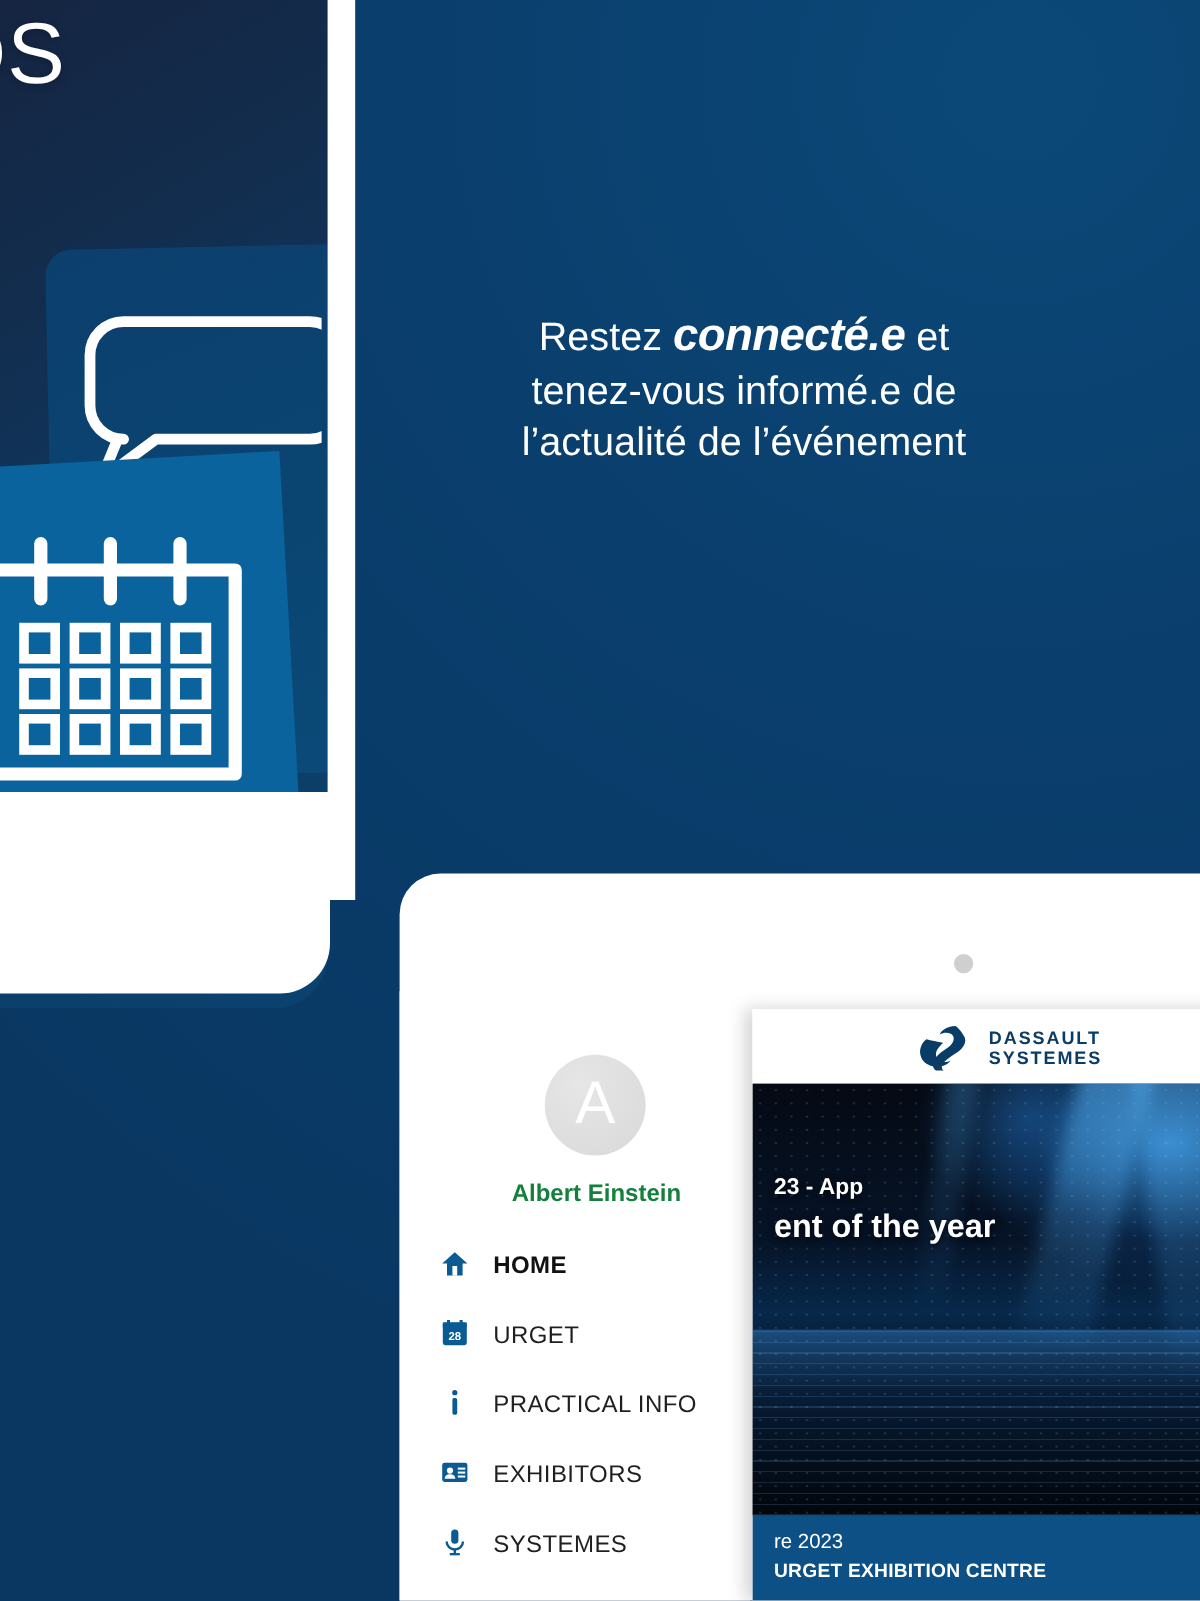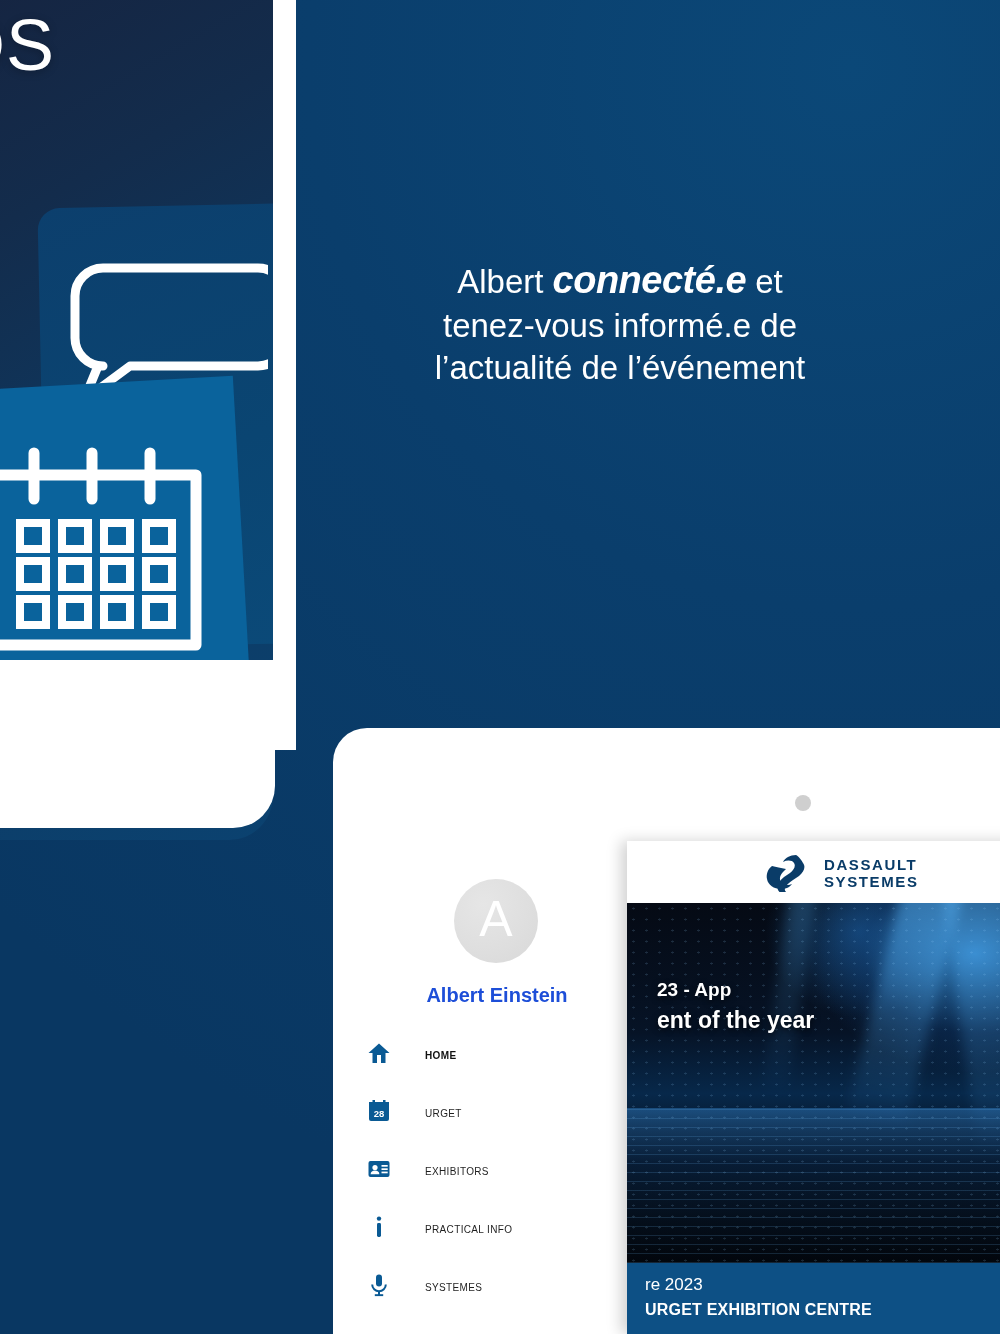--- a/index.html
+++ b/index.html
@@ -117,22 +117,22 @@
     display: flex; align-items: center;
     height: 58px;
     padding-left: 32px;
   }
   .menu-icon {
     width: 28px; height: 28px;
     display: flex; align-items: flex-start; justify-content: center;
     flex: 0 0 28px;
   }
   .menu-label {
-    margin-left: 32px;
-    font-size: 10px;
+    margin-left: 18px;
+    font-size: 20px;
     letter-spacing: .35px;
     color: #1f1f1f;
     white-space: nowrap;
   }
   .menu-item.active .menu-label { font-weight: 700; color: #111; }
 
   
   .event-card {
     position: absolute;
     left: 627px; top: 841px;
@@ -170,25 +170,25 @@
       linear-gradient(180deg, rgba(60,150,230,.38) 0%, rgba(10,35,65,.55) 35%, rgba(2,6,12,.95) 100%);
   }
   .sparkle-grid {
     position: absolute; left:0; right:0; top: 0; bottom: 0;
     background-image: radial-gradient(rgba(150,210,255,.30) 1px, rgba(0,0,0,0) 1.4px);
     background-size: 13px 11px;
     opacity: .55;
   }
   .event-title-wrap {
     position: absolute;
-    left: 30px; top: 76px;
+    left: 18px; top: 76px;
     text-shadow: 0 2px 6px rgba(0,0,0,.7);
   }
   .event-kicker { font-size: 19px; font-weight: 700; color:#ffffff; }
-  .event-title { font-size: 23px; font-weight: 700; color:#ffffff; margin-top: 6px; }
+  .event-title { font-size: 27px; font-weight: 700; color:#ffffff; margin-top: 6px; }
   .event-footer {
     height: 71px;
     background: #0d5085;
     padding: 12px 0 0 18px;
     color: #ffffff;
   }
   .event-date { font-size: 17px; font-weight: 400; }
   .event-place { font-size: 16px; font-weight: 700; margin-top: 6px; letter-spacing: .2px; }
 
   
@@ -241,33 +241,33 @@
       </svg>
     </div>
     <div class="ds-wordmark">3DS</div>
   </div>
 
   <div class="slab-gutter"></div>
 
   <div class="white-panel-tall"></div>
 
   <div class="headline">
-    <span>Albert </span><b>connecté.e</b><span> et</span><br>
+    <span>Restez </span><b>connecté.e</b><span> et</span><br>
     <span>tenez-vous informé.e de</span><br>
     <span>l’actualité de l’événement</span>
   </div>
 
   <div class="phone"></div>
   <div class="phone-camera"></div>
 
   <div class="drawer">
     <div class="avatar" style="position:absolute;left:121px;top:53px;">
       <span class="avatar-letter">A</span>
     </div>
-    <div style="position:absolute;left:0;top:158px;width:292px;text-align:center;font-size:20px;font-weight:700;color:#1d4ed8;padding-left:36px;">Albert Einstein</div>
+    <div style="position:absolute;left:0;top:158px;width:292px;text-align:center;font-size:20px;font-weight:700;color:#15803d;padding-left:36px;">Albert Einstein</div>
 
     <div style="position:absolute;left:0;top:200px;width:292px;">
 
       <div class="menu-item active">
         <span class="menu-icon">
           <svg width="24" height="24" viewBox="0 0 24 24">
               <path d="M12 2.5 L22.5 12 h-4 v10 h-13 V12 h-4 Z" fill="#0a5a94"></path>
               <rect x="10" y="14" width="4" height="8" fill="#ffffff"></rect>
             </svg>
         </span>
@@ -278,44 +278,44 @@
         <span class="menu-icon">
           <svg width="24" height="24" viewBox="0 0 24 24">
             <rect x="2" y="3" width="20" height="19" rx="2" fill="#0a5a94"></rect>
             <rect x="2" y="3" width="20" height="4" fill="#0a5a94"></rect>
             <rect x="5.5" y="1" width="2.5" height="4" fill="#0a5a94"></rect>
             <rect x="16" y="1" width="2.5" height="4" fill="#0a5a94"></rect>
             <text x="12" y="17.5" font-family="Liberation Sans, sans-serif" font-size="9.5" font-weight="700" fill="#ffffff" text-anchor="middle">28</text>
           </svg>
         </span>
         <span class="menu-label">URGET</span>
+      </div>
+
+      <div class="menu-item">
+        <span class="menu-icon">
+          <svg width="24" height="24" viewBox="0 0 24 24">
+            <circle cx="12" cy="3.6" r="2.2" fill="#0a5a94"></circle>
+            <rect x="10" y="8" width="4" height="14" rx="1.4" fill="#0a5a94"></rect>
+          </svg>
+        </span>
+        <span class="menu-label">PRACTICAL INFO</span>
       </div>
 
       <div class="menu-item">
         <span class="menu-icon">
           <svg width="24" height="24" viewBox="0 0 24 24">
             <rect x="1.5" y="4" width="21" height="16" rx="2" fill="#0a5a94"></rect>
             <circle cx="8" cy="10.5" r="2.6" fill="#ffffff"></circle>
             <path d="M3.6 17.2c0-2.4 2-3.6 4.4-3.6s4.4 1.2 4.4 3.6z" fill="#ffffff"></path>
             <rect x="14.5" y="8" width="6.2" height="1.7" fill="#ffffff"></rect>
             <rect x="14.5" y="11.3" width="6.2" height="1.7" fill="#ffffff"></rect>
             <rect x="14.5" y="14.6" width="6.2" height="1.7" fill="#ffffff"></rect>
           </svg>
         </span>
         <span class="menu-label">EXHIBITORS</span>
-      </div>
-
-      <div class="menu-item">
-        <span class="menu-icon">
-          <svg width="24" height="24" viewBox="0 0 24 24">
-            <circle cx="12" cy="3.6" r="2.2" fill="#0a5a94"></circle>
-            <rect x="10" y="8" width="4" height="14" rx="1.4" fill="#0a5a94"></rect>
-          </svg>
-        </span>
-        <span class="menu-label">PRACTICAL INFO</span>
       </div>
 
       <div class="menu-item">
         <span class="menu-icon">
           <svg width="24" height="24" viewBox="0 0 24 24">
             <rect x="9" y="1.5" width="6" height="12" rx="3" fill="#0a5a94"></rect>
             <path d="M5.2 11.5a6.8 6.8 0 0 0 13.6 0" fill="none" stroke="#0a5a94" stroke-width="2"></path>
             <rect x="11" y="18" width="2" height="4" fill="#0a5a94"></rect>
             <rect x="7.8" y="21.2" width="8.4" height="1.9" fill="#0a5a94"></rect>
           </svg>

